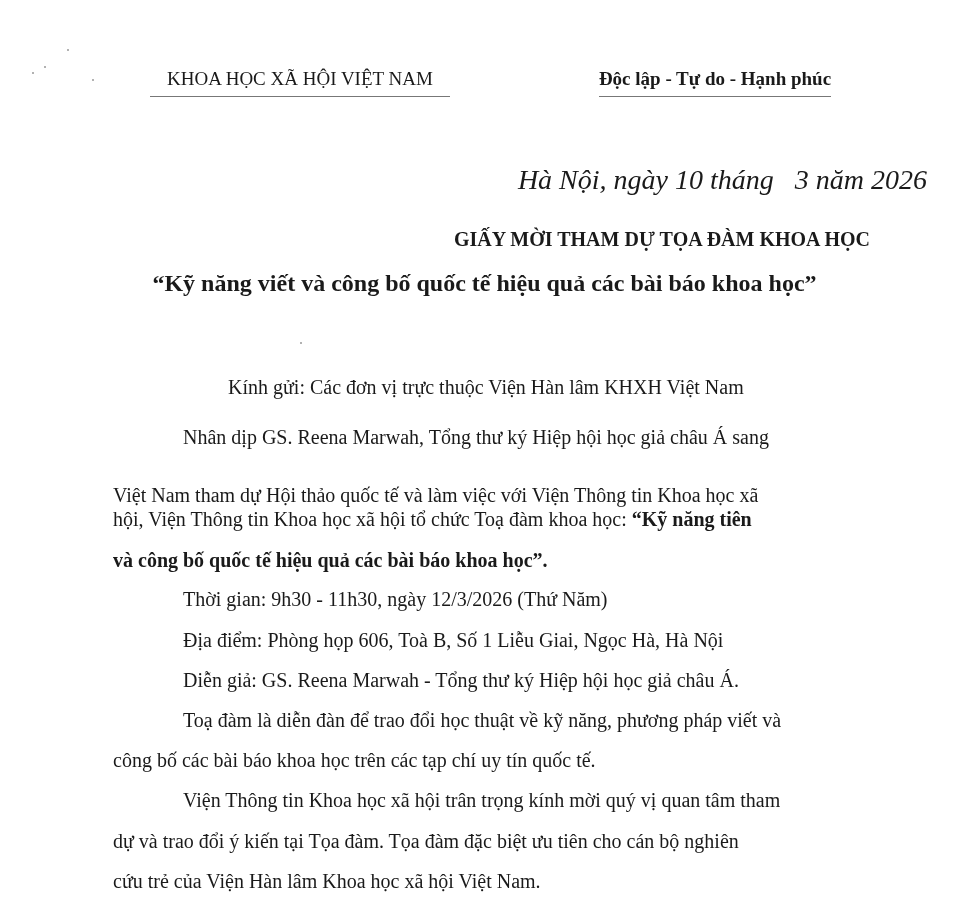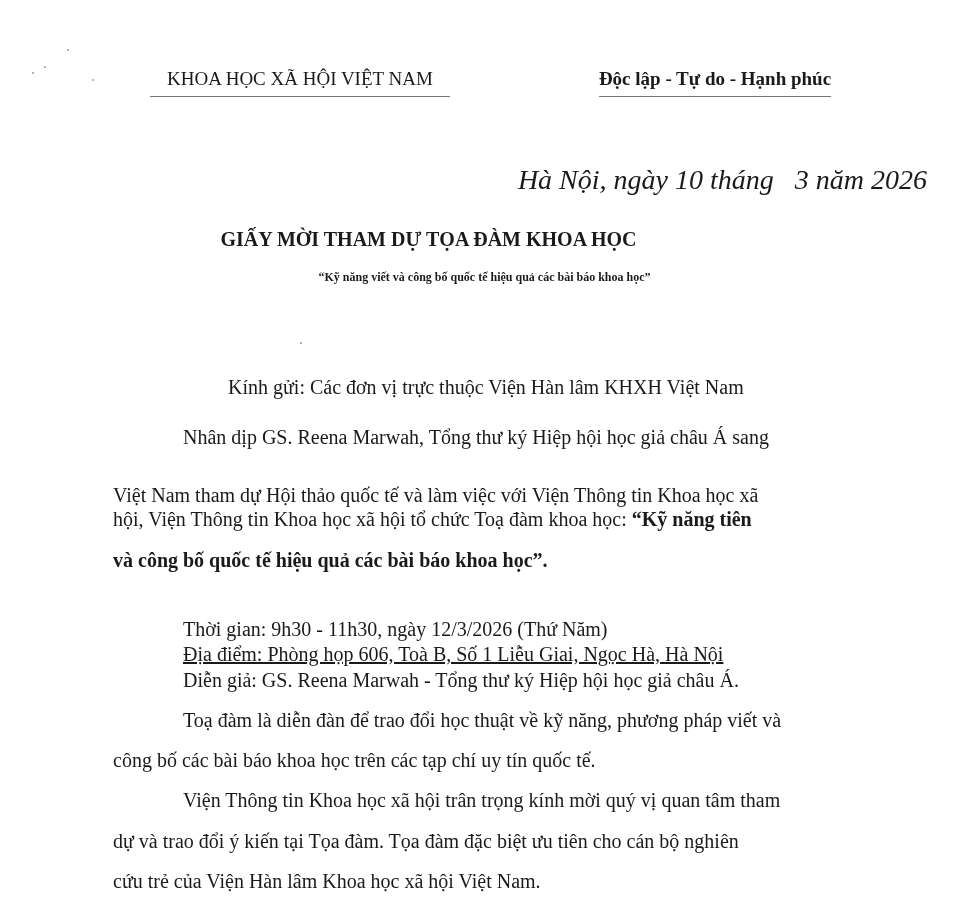--- a/index.html
+++ b/index.html
@@ -47,33 +47,33 @@
       margin: 6px auto 0;
     }
     .date {
       right: 42px;
       top: 164px;
       font-size: 28px;
       font-style: italic;
       white-space: pre;
     }
     .title {
-      left: 0;
+      left: 13px;
       width: 857px;
       top: 228px;
-      text-align: center;
+      text-align: right;
       font-size: 20px;
       font-weight: bold;
     }
     .subtitle {
       left: 0;
       width: 969px;
       top: 270px;
       text-align: center;
-      font-size: 12px;
+      font-size: 24px;
       font-weight: bold;
     }
     .body-text {
       font-size: 20px;
       line-height: 20px;
       white-space: nowrap;
     }
     .indent { left: 183px; }
     .flush { left: 113px; }
     .bold { font-weight: bold; }
@@ -111,22 +111,22 @@
 
 <div class="abs body-text" style="left:228px;top:377px;">Kính gửi: Các đơn vị trực thuộc Viện Hàn lâm KHXH Việt Nam</div>
 
 <div class="abs body-text indent" style="top:427px;">Nhân dịp GS. Reena Marwah, Tổng thư ký Hiệp hội học giả châu Á sang</div>
 <div class="abs body-text flush" style="top:468px;margin-top:17px;">Việt Nam tham dự Hội thảo quốc tế và làm việc với Viện Thông tin Khoa học xã</div>
 <div class="abs body-text flush" style="top:509px;">
   <span>hội, Viện Thông tin Khoa học xã hội tổ chức Toạ đàm khoa học: </span><span class="bold">“Kỹ năng tiên</span>
 </div>
 <div class="abs body-text flush bold" style="top:550px;">và công bố quốc tế hiệu quả các bài báo khoa học”.</div>
 
-<div class="abs body-text indent" style="top:589px;margin-top:30px;">Thời gian:  9h30 - 11h30, ngày 12/3/2026 (Thứ Năm)</div>
-<div class="abs body-text indent" style="top:644px;text-decoration:underline;">Địa điểm: Phòng họp 606, Toà B, Số 1 Liễu Giai, Ngọc Hà, Hà Nội</div>
+<div class="abs body-text indent" style="top:589px;">Thời gian:  9h30 - 11h30, ngày 12/3/2026 (Thứ Năm)</div>
+<div class="abs body-text indent" style="top:630px;">Địa điểm: Phòng họp 606, Toà B, Số 1 Liễu Giai, Ngọc Hà, Hà Nội</div>
 <div class="abs body-text indent" style="top:670px;">Diễn giả: GS. Reena Marwah - Tổng thư ký Hiệp hội học giả châu Á.</div>
 
 <div class="abs body-text indent" style="top:710px;">Toạ đàm là diễn đàn để trao đổi học thuật về kỹ năng, phương pháp viết và</div>
 <div class="abs body-text flush" style="top:750px;">công bố các bài báo khoa học trên các tạp chí uy tín quốc tế.</div>
 
 <div class="abs body-text indent" style="top:790px;">Viện Thông tin Khoa học xã hội trân trọng kính mời quý vị quan tâm tham</div>
 <div class="abs body-text flush" style="top:831px;">dự và trao đổi ý kiến tại Tọa đàm. Tọa đàm đặc biệt ưu tiên cho cán bộ nghiên</div>
 <div class="abs body-text flush" style="top:871px;">cứu trẻ của Viện Hàn lâm Khoa học xã hội Việt Nam.</div>
 
 </body></html>

